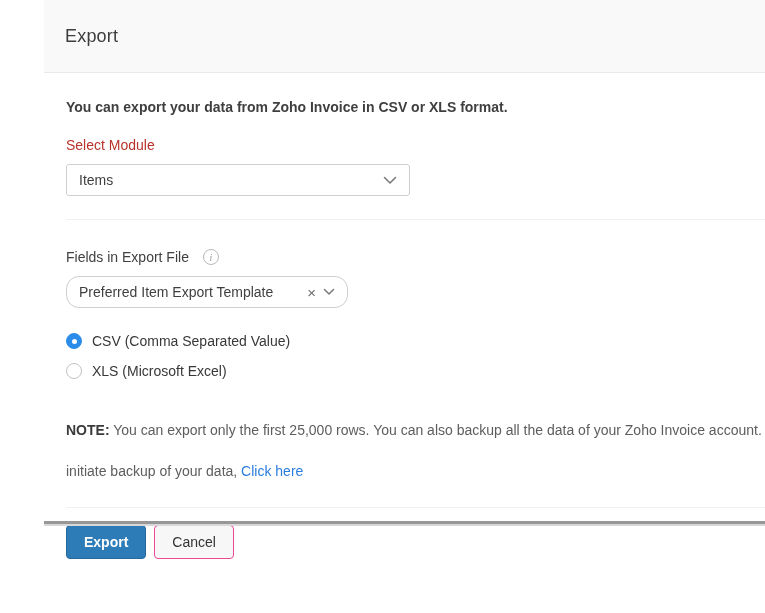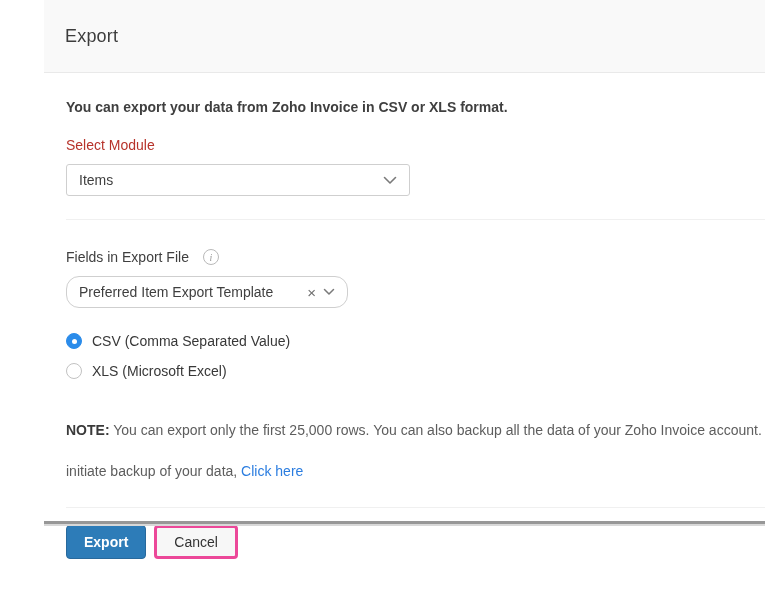--- a/index.html
+++ b/index.html
@@ -131,21 +131,21 @@
     font-family: "Liberation Sans", sans-serif;
   }
   .btn-primary {
     background: #2d7cb8;
     border: 1px solid #28699c;
     color: #fff;
     font-weight: 700;
   }
   .btn-secondary {
     background: #f7f7f7;
-    border: 3px solid #ec4899;
+    border: 1px solid #ec4899;
     color: #333;
   }
 
   
   .bottom-edge {
     position: absolute;
     left: 0; bottom: 2px;
     width: 765px; height: 3px;
     background: #979797;
   }

